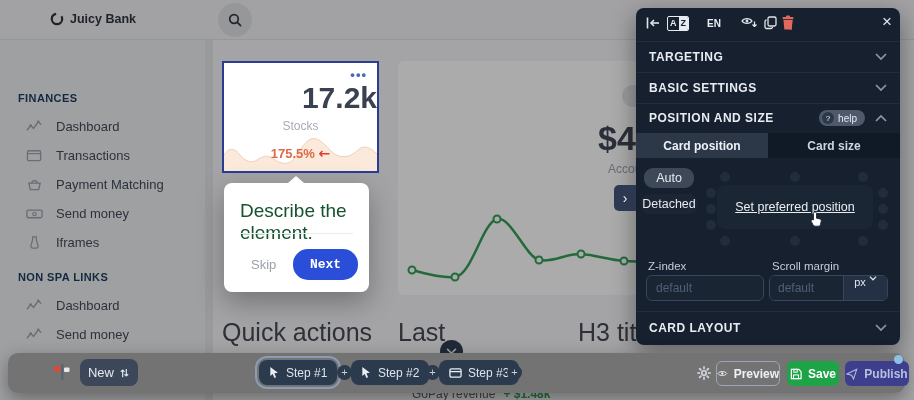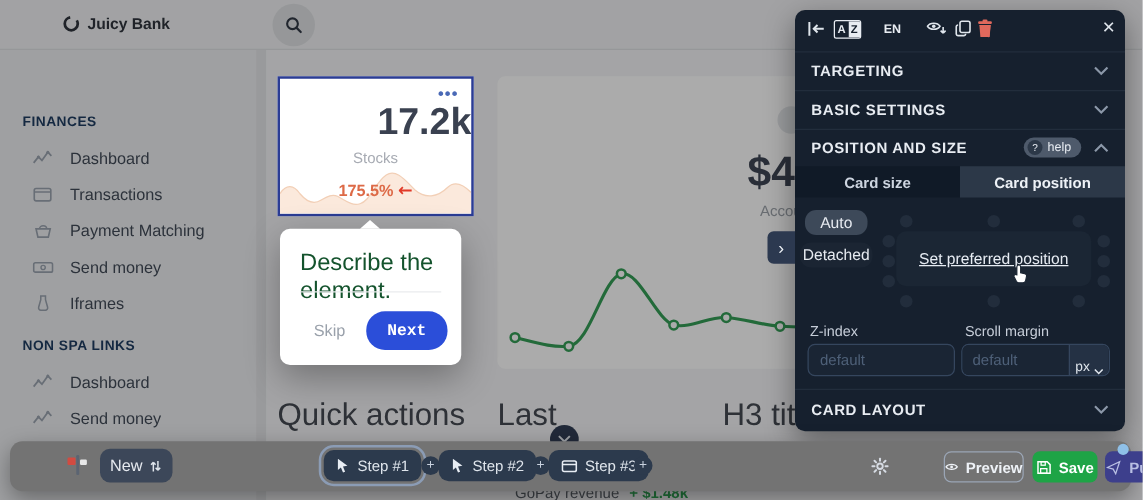--- a/index.html
+++ b/index.html
@@ -85,31 +85,31 @@
   .pos-box { position:absolute; left:81px; top:177px; width:156px; height:44px; background:#1b2634; border-radius:8px; display:flex; align-items:center; justify-content:center; }
   .pos-link { font-size:12.5px; color:#e8edf4; text-decoration:underline; cursor:pointer; }
   .hand { position:absolute; left:92px; top:26px; }
 
   .f-label { position:absolute; font-size:11.5px; color:#c6cdd8; }
   .f-input { position:absolute; top:267px; height:26px; background:#1a2534; border:1px solid #35465e; border-radius:6px; color:#e6eaf0; font-size:12px; padding:0 9px; font-family:"Liberation Sans",sans-serif; }
   .f-input::placeholder { color:#4e6078; }
   .unit-wrap { position:absolute; left:133px; top:267px; width:119px; height:26px; border:1px solid #35465e; border-radius:6px; display:flex; overflow:hidden; }
   .unit-wrap input { flex:1; min-width:0; background:#1a2534; border:none; color:#e6eaf0; font-size:12px; padding:0 8px; font-family:"Liberation Sans",sans-serif; }
   .unit-wrap input::placeholder { color:#4e6078; }
-  .unit { width:32px; background:#243144; border-left:1px solid #35465e; display:flex; align-items:flex-end; justify-content:center; gap:3px; font-size:11px; color:#dfe5ec; cursor:pointer; }
+  .unit { width:44px; background:#243144; border-left:1px solid #35465e; display:flex; align-items:flex-start; justify-content:center; gap:3px; font-size:11px; color:#dfe5ec; cursor:pointer; }
 
   .panel-handle { position:absolute; left:-22px; top:177px; width:22px; height:26px; background:#2c3950; border-radius:5px 0 0 5px; color:#eef2f7; font-size:14px; display:flex; align-items:center; justify-content:center; cursor:pointer; }
 
   
   .builder { left:8px; top:353px; width:897px; height:40px; background:#737373; border-radius:10px; z-index:8; box-shadow:0 6px 18px rgba(0,0,0,.35); }
   .b-new { position:absolute; left:72px; top:6px; width:58px; height:27px; background:#3c4759; border:none; border-radius:8px; color:#e6eaf0; font-size:13px; display:flex; align-items:center; justify-content:center; gap:5px; cursor:pointer; font-family:"Liberation Sans",sans-serif; }
   .step { position:absolute; top:7px; height:25px; background:#2c3a4d; border:none; border-radius:8px; color:#dfe5ec; font-size:12px; display:flex; align-items:center; justify-content:center; gap:6px; padding:0 10px; cursor:pointer; font-family:"Liberation Sans",sans-serif; }
   .step.selected { outline:2px solid #8b9cb5; outline-offset:2px; }
   .plus { position:absolute; top:12px; width:15px; height:15px; border-radius:50%; background:#2c3a4d; color:#c8d1de; font-size:11px; line-height:14px; text-align:center; cursor:pointer; }
-  .b-right-btn { position:absolute; top:8px; height:25px; border-radius:6px; font-size:12px; font-weight:bold; display:flex; align-items:center; justify-content:center; gap:6px; cursor:pointer; border:none; font-family:"Liberation Sans",sans-serif;margin-left:39px; }
+  .b-right-btn { position:absolute; top:8px; height:25px; border-radius:6px; font-size:12px; font-weight:bold; display:flex; align-items:center; justify-content:center; gap:6px; cursor:pointer; border:none; font-family:"Liberation Sans",sans-serif; }
   .b-preview { left:708px; width:64px; background:transparent; border:1px solid #9aa5b5; color:#eef2f7; }
   .b-save { left:779px; width:52px; background:#1ea446; color:#fff; }
   .b-publish { left:837px; width:64px; background:#3d3f8c; color:#b9bfe3; }
   .pub-dot { position:absolute; left:886px; top:2px; width:9px; height:9px; border-radius:50%; background:#8fc0e8; }
 
   svg { display:block; }
 </style>
 </head>
 <body>
 
@@ -319,22 +319,22 @@
       <span class="help-pill">
         <span class="help-q">?</span>
         <span>help</span>
       </span>
       <svg class="chev" viewBox="0 0 12 8">
           <polyline points="1,7 6,2 11,7" fill="none" stroke="#8b97a8" stroke-width="1.7"></polyline>
         </svg>
     </div>
 
     <div class="tabs">
+      <div class="tab active">Card position</div>
       <div class="tab inactive">Card size</div>
-      <div class="tab active">Card position</div>
     </div>
 
     <div class="mode-btn mode-auto">Auto</div>
     <div class="mode-btn mode-detached">Detached</div>
 
     <span class="dot" style="left:84px;top:164px"></span>
     <span class="dot" style="left:154px;top:164px"></span>
     <span class="dot" style="left:222px;top:164px"></span>
     <span class="dot" style="left:70px;top:180px"></span>
     <span class="dot" style="left:70px;top:196px"></span>

